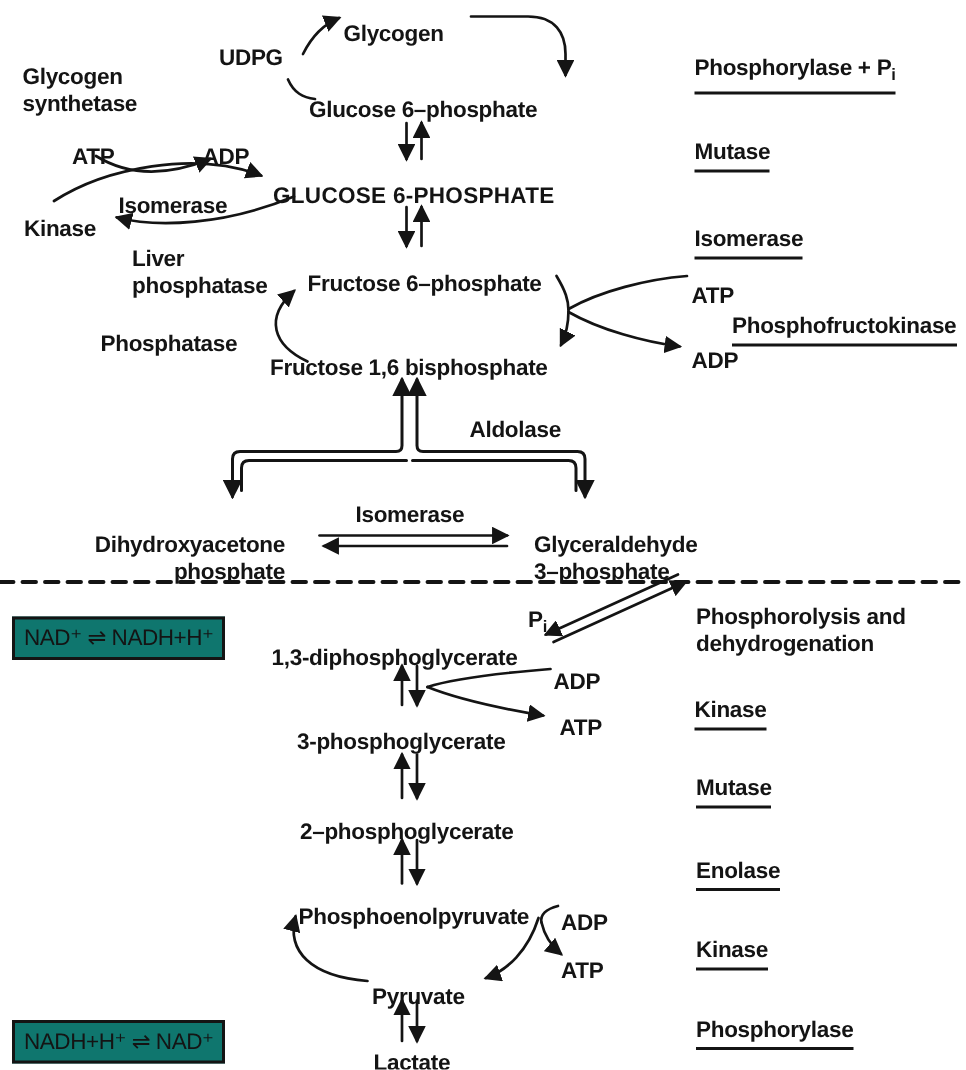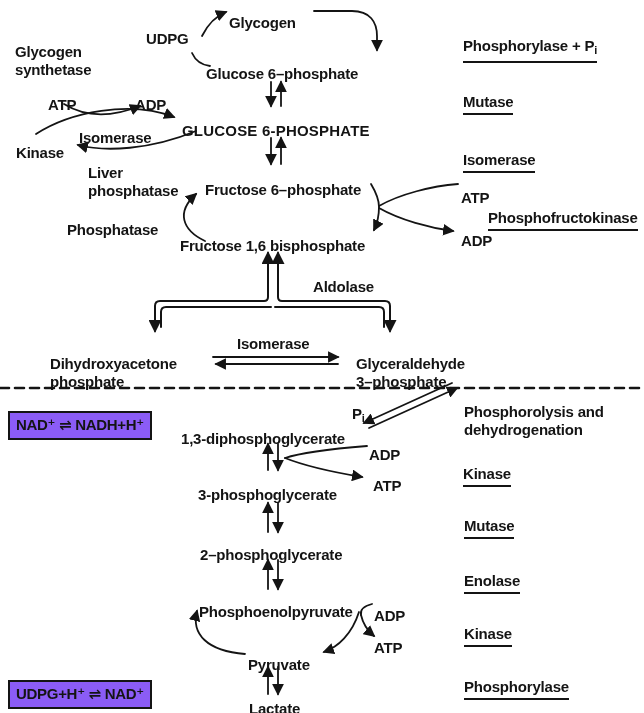--- a/index.html
+++ b/index.html
@@ -8,25 +8,25 @@
     font-family:"Liberation Sans","DejaVu Sans",sans-serif;
     color:#141414;overflow:hidden;
   }
   #arrows{position:absolute;left:0;top:0;width:644px;height:713px;z-index:1;}
   .lbl{
     position:absolute;z-index:2;font-size:15px;font-weight:700;
     letter-spacing:-0.2px;white-space:pre-line;line-height:18px;color:#141414;margin-top:10px;
   }
   .caps{letter-spacing:0.2px;}
   .ul{border-bottom:2px solid #141414;padding-bottom:2px;text-align:right;}
-  .ra{}
+  .ra{text-align:right;}
   .sub{font-size:11px;vertical-align:-3px;font-weight:700;}
   .nadbox{
-    position:absolute;z-index:2;border:2.5px solid #141414;background:#8b5cf6;
-    font-size:15px;font-weight:700;padding:3px 6px 4px 6px;letter-spacing:-0.3px;
+    position:absolute;z-index:2;border:2.5px solid #141414;background:#0f766e;
+    font-size:15px;font-weight:400;padding:3px 6px 4px 6px;letter-spacing:-0.3px;
     white-space:nowrap;
   }
 </style>
 </head>
 <body>
 
 <svg id="arrows" viewBox="0 0 644 713">
   <defs>
     <marker id="ah" viewBox="0 0 10 10" refX="8.5" refY="5" markerWidth="6.5" markerHeight="6.5" orient="auto-start-reverse">
       <path d="M0,0 L10,5 L0,10 z" fill="#141414"></path>
@@ -131,13 +131,13 @@
 <span class="lbl ul" style="left:488px;top:199px">Phosphofructokinase</span>
 <span class="lbl" style="left:464px;top:393px">Phosphorolysis and
 dehydrogenation</span>
 <span class="lbl ul" style="left:463px;top:455px">Kinase</span>
 <span class="lbl ul" style="left:464px;top:507px">Mutase</span>
 <span class="lbl ul" style="left:464px;top:562px">Enolase</span>
 <span class="lbl ul" style="left:464px;top:615px">Kinase</span>
 <span class="lbl ul" style="left:464px;top:668px">Phosphorylase</span>
 
 <div class="nadbox" style="left:8px;top:411px">NAD⁺ ⇌ NADH+H⁺</div>
-<div class="nadbox" style="left:8px;top:680px">UDPG+H⁺ ⇌ NAD⁺</div>
+<div class="nadbox" style="left:8px;top:680px">NADH+H⁺ ⇌ NAD⁺</div>
 
 </body></html>

